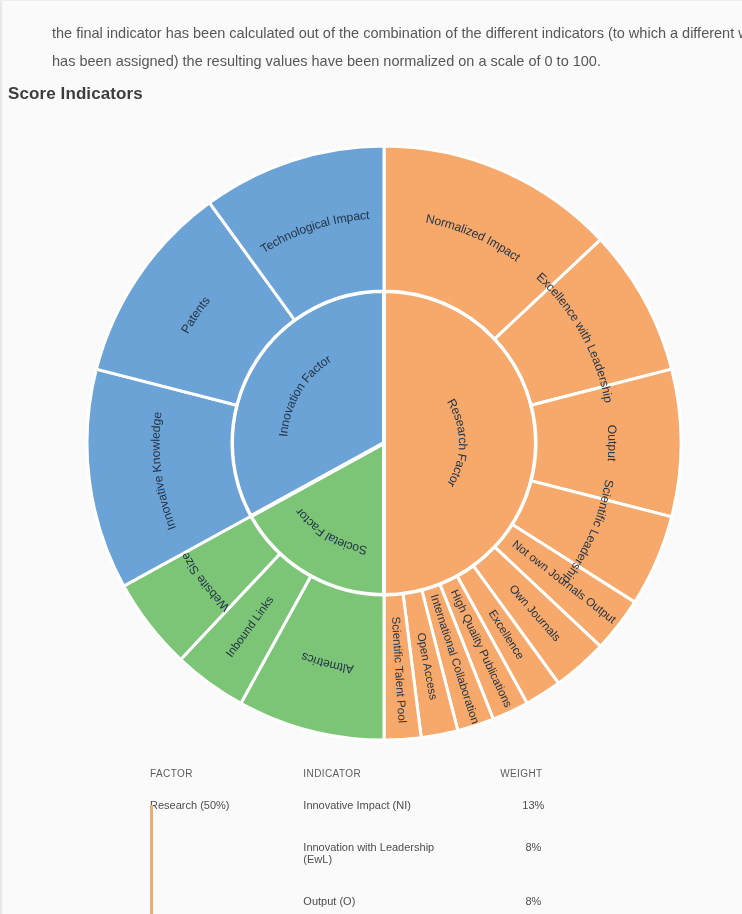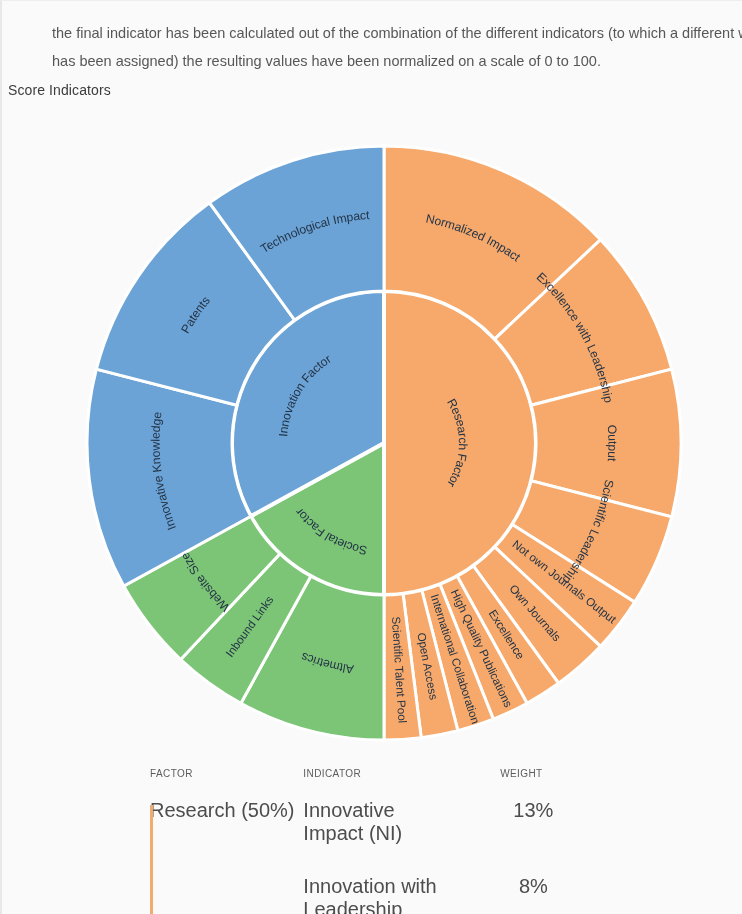--- a/index.html
+++ b/index.html
@@ -34,22 +34,22 @@
     width: 726px;
     font-size: 14.5px;
     line-height: 28px;
     color: #575757;
     margin-left: 44px;
   }
   #section-title {
     position: absolute;
     left: 8px;
     top: 70px;
-    font-size: 14px;
-    font-weight: normal;
+    font-size: 17px;
+    font-weight: bold;
     color: #3c3c3c;
     letter-spacing: 0.1px;
   }
   #chart-wrap {
     position: absolute;
     left: 0;
     top: 118px;
     width: 742px;
     height: 645px;
   }
@@ -78,21 +78,21 @@
   table.indicators th {
     font-size: 10px;
     font-weight: normal;
     color: #5c5c5c;
     text-align: left;
     padding: 0 0 20px 0;
     letter-spacing: 0.4px;
   }
   table.indicators th.w-col { text-align: center; padding-right: 24px; }
   table.indicators td {
-    font-size: 20px;
+    font-size: 11px;
     color: #4d4d4d;
     padding: 0 0 30px 0;
     vertical-align: top;
   }
   td.factor-cell {
     width: 138px;
     padding-left: 12px;
     position: relative;
   }
   td.weight-cell {

